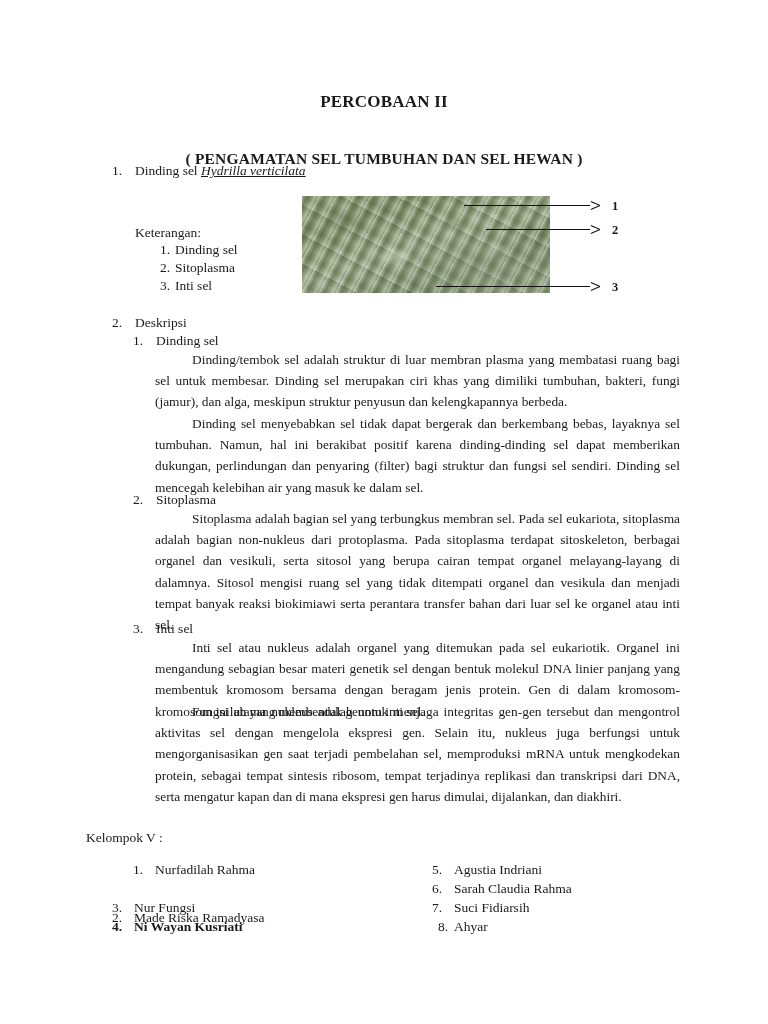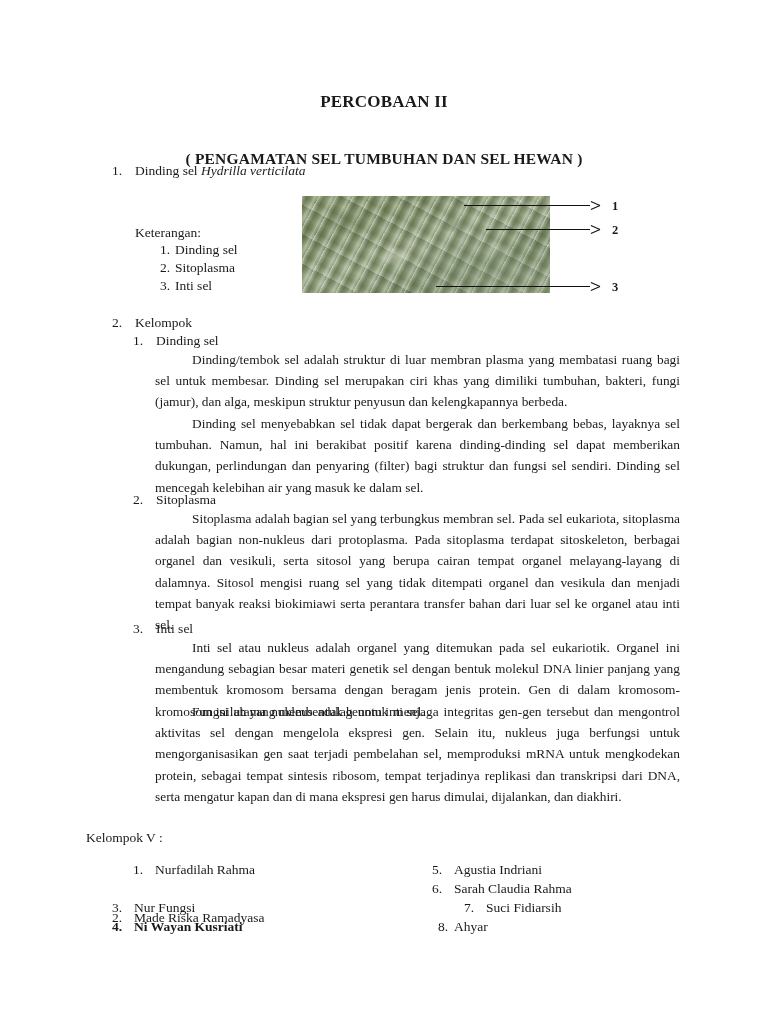--- a/index.html
+++ b/index.html
@@ -46,21 +46,21 @@
   .num-item {
     position: absolute;
     font-size: 13.5px;
     line-height: 17px;
     white-space: nowrap;
   }
   .num-item .marker {
     display: inline-block;
     width: 23px;
   }
-  .ital { font-style: italic; }
+  .ital { font-style: italic; text-decoration: underline; }
 
   
   .figure-wrap {
     position: absolute;
     left: 302px;
     top: 196px;
     width: 248px;
     height: 97px;
   }
   .micrograph {
@@ -202,21 +202,21 @@
   </div>
   <div class="callout-num" style="left:612px; top:224px;">2</div>
 
   <div class="callout" style="left:436px; top:281px; width:163px;">
     <div class="shaft" style="width:154px;"></div>
     <div class="head" style="left:154px;"></div>
   </div>
   <div class="callout-num" style="left:612px; top:281px;">3</div>
 
   <div class="num-item" style="left:112px; top:314px;">
-    <span class="marker">2.</span><span>Kelompok</span>
+    <span class="marker">2.</span><span>Deskripsi</span>
   </div>
 
   <div class="num-item" style="left:133px; top:332px;">
     <span class="marker">1.</span><span>Dinding sel</span>
   </div>
   <div class="para" style="top:413px;">Dinding sel menyebabkan sel tidak dapat bergerak dan berkembang bebas, layaknya sel tumbuhan. Namun, hal ini berakibat positif karena dinding-dinding sel dapat memberikan dukungan, perlindungan dan penyaring (filter) bagi struktur dan fungsi sel sendiri. Dinding sel mencegah kelebihan air yang masuk ke dalam sel.</div>
   <div class="para" style="top:349px;">Dinding/tembok sel adalah struktur di luar membran plasma yang membatasi ruang bagi sel untuk membesar. Dinding sel merupakan ciri khas yang dimiliki tumbuhan, bakteri, fungi (jamur), dan alga, meskipun struktur penyusun dan kelengkapannya berbeda.</div>
 
   <div class="num-item" style="left:133px; top:491px;">
     <span class="marker">2.</span><span>Sitoplasma</span>
@@ -243,20 +243,20 @@
   <div class="name-item bold" style="left:112px; top:918px;">
     <span class="marker">4.</span><span>Ni Wayan Kusriati</span>
   </div>
 
   <div class="name-item" style="left:432px; top:861px;">
     <span class="marker">5.</span><span>Agustia Indriani</span>
   </div>
   <div class="name-item" style="left:432px; top:880px;">
     <span class="marker">6.</span><span>Sarah Claudia Rahma</span>
   </div>
-  <div class="name-item" style="left:432px; top:899px;margin-left:32px;">
+  <div class="name-item" style="left:432px; top:899px;">
     <span class="marker">7.</span><span>Suci Fidiarsih</span>
   </div>
   <div class="name-item" style="left:432px; top:918px;text-align:center;">
     <span class="marker">8.</span><span>Ahyar</span>
   </div>
 
 </div>
 
 </body></html>

